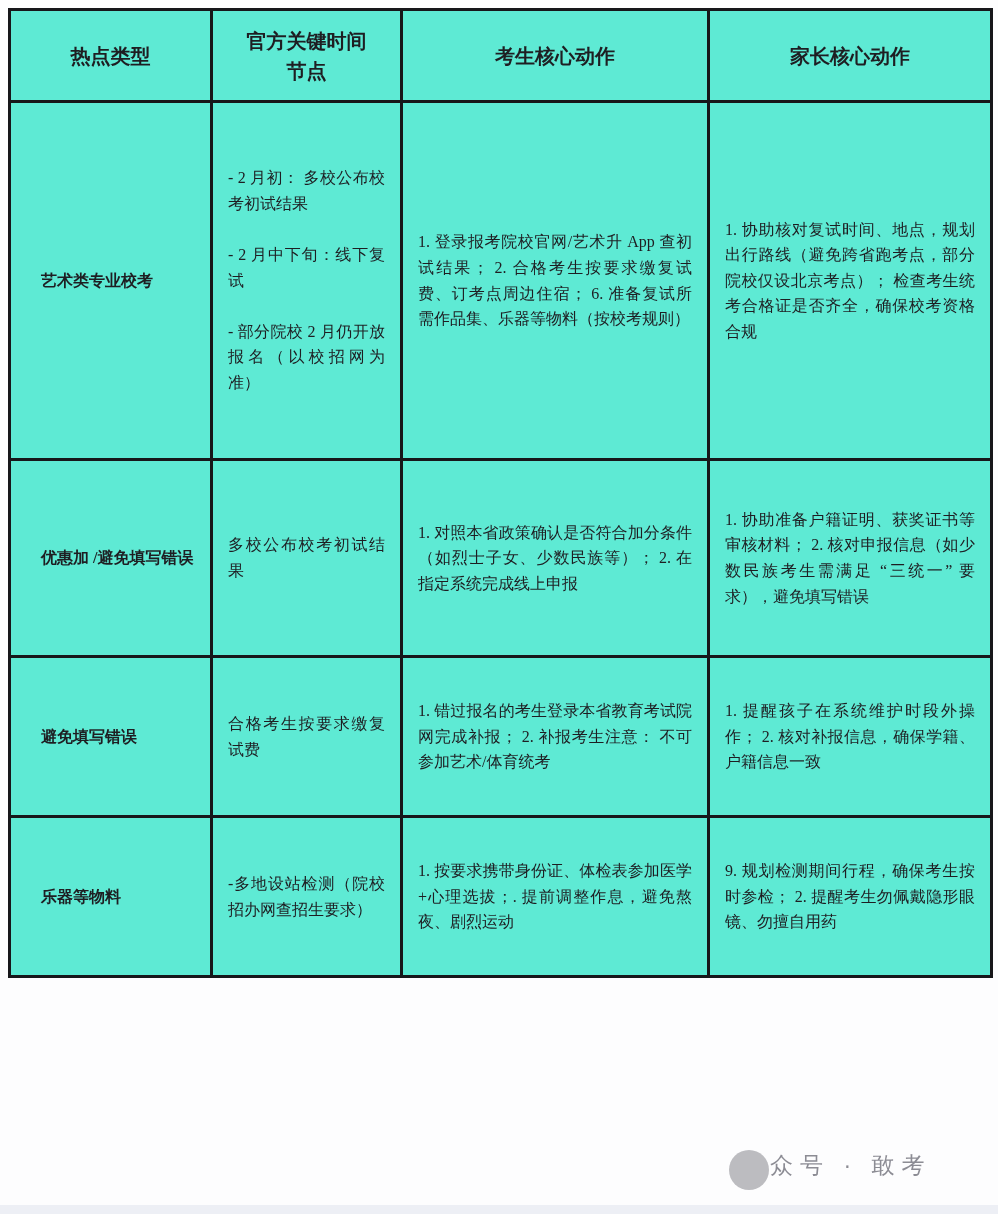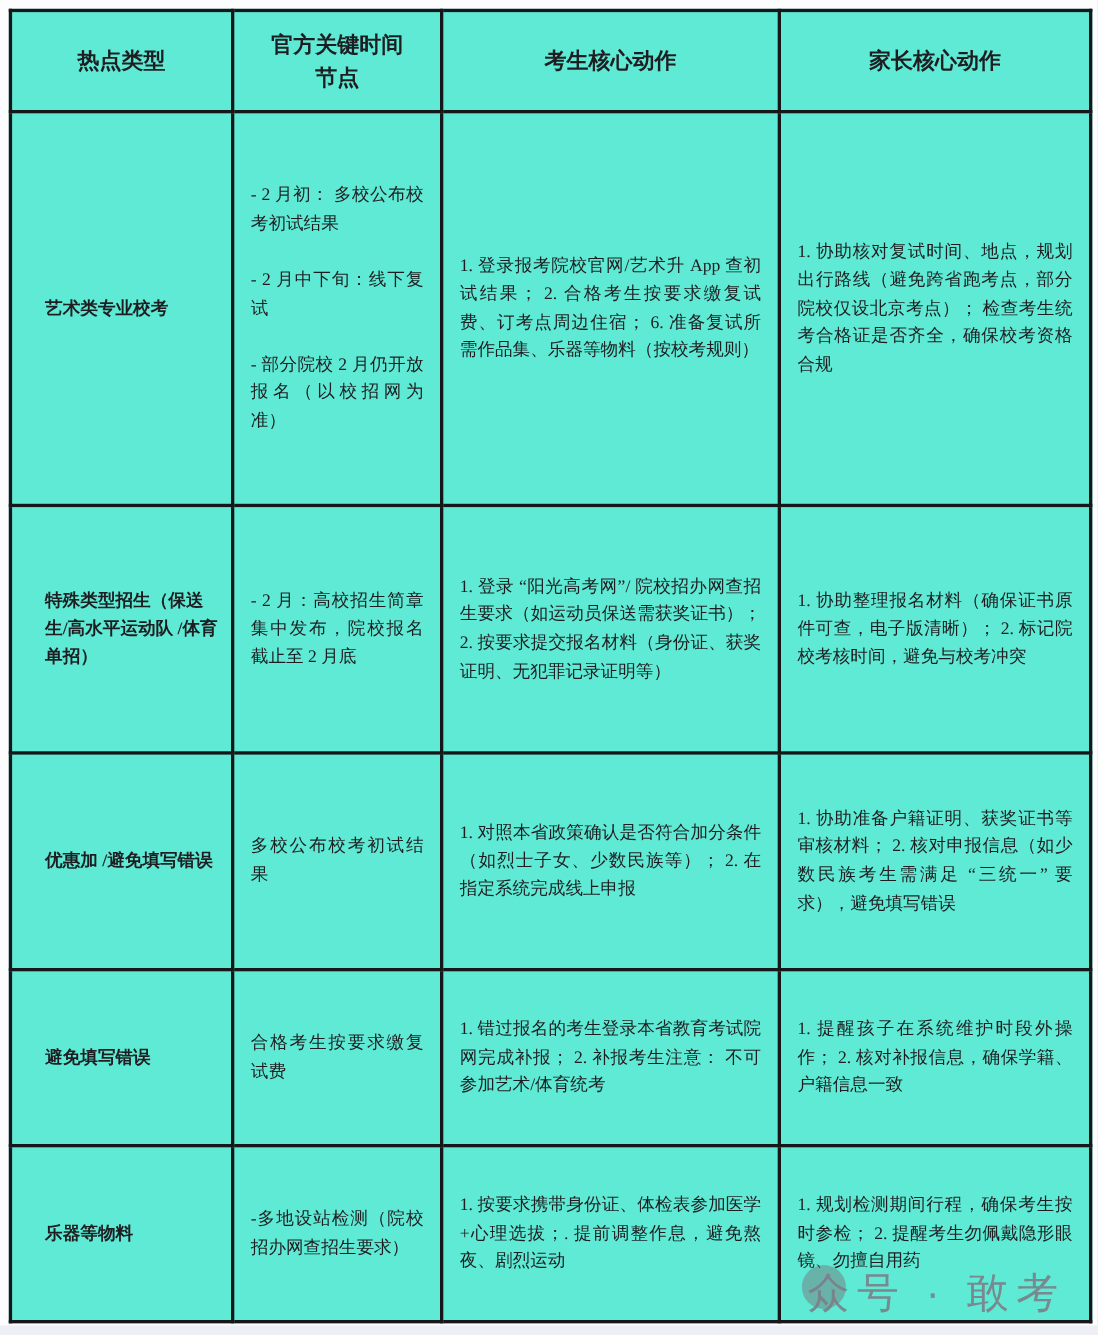--- a/index.html
+++ b/index.html
@@ -36,22 +36,22 @@
   tr.r1{height:358px;}
   tr.r2{height:225px;}
   tr.r3{height:197px;}
   tr.r4{height:160px;}
   tr.r5{height:160px;}
   .wm-circle{
     position:absolute;left:729px;top:1150px;width:40px;height:40px;
     border-radius:50%;background:rgba(118,118,126,0.48);
   }
   .wm-text{
-    position:absolute;left:734px;top:1150px;
-    font-size:38px;letter-spacing:7px;
+    position:absolute;left:770px;top:1150px;
+    font-size:23px;letter-spacing:7px;
     color:rgba(124,124,133,0.88);
     white-space:nowrap;
     text-align:right;
   }
   .bottom-strip{
     position:absolute;left:0;bottom:0;width:998px;height:9px;
     background:#edeff5;
   }
 </style>
 </head>
@@ -77,43 +77,37 @@
       <tr class="r1">
         <td class="type">艺术类专业校考</td>
         <td class="body">- 2 月初： 多校公布校考初试结果
 
 - 2 月中下旬：线下复试
 
 - 部分院校 2 月仍开放报名（以校招网为准）</td>
         <td class="body">1. 登录报考院校官网/艺术升 App 查初试结果； 2. 合格考生按要求缴复试费、订考点周边住宿； 6. 准备复试所需作品集、乐器等物料（按校考规则）</td>
         <td class="body">1. 协助核对复试时间、地点，规划出行路线（避免跨省跑考点，部分院校仅设北京考点）； 检查考生统考合格证是否齐全，确保校考资格合规</td>
       </tr>
-      <tr class="r2">
-        <td class="type">特殊类型招生（保送生/高水平运动队 /体育单招）</td>
-        <td class="body">- 2 月：高校招生简章集中发布，院校报名截止至 2 月底</td>
-        <td class="body">1. 登录 “阳光高考网”/ 院校招办网查招生要求（如运动员保送需获奖证书）； 2. 按要求提交报名材料（身份证、获奖证明、无犯罪记录证明等）</td>
-        <td class="body">1. 协助整理报名材料（确保证书原件可查，电子版清晰）； 2. 标记院校考核时间，避免与校考冲突</td>
-      </tr>
       <tr class="r3">
         <td class="type">优惠加 /避免填写错误</td>
         <td class="body">多校公布校考初试结果</td>
         <td class="body">1. 对照本省政策确认是否符合加分条件（如烈士子女、少数民族等）； 2. 在指定系统完成线上申报</td>
         <td class="body">1. 协助准备户籍证明、获奖证书等审核材料； 2. 核对申报信息（如少数民族考生需满足 “三统一” 要求），避免填写错误</td>
       </tr>
       <tr class="r4">
         <td class="type">避免填写错误</td>
         <td class="body">合格考生按要求缴复试费</td>
         <td class="body">1. 错过报名的考生登录本省教育考试院网完成补报； 2. 补报考生注意： 不可参加艺术/体育统考</td>
         <td class="body">1. 提醒孩子在系统维护时段外操作； 2. 核对补报信息，确保学籍、户籍信息一致</td>
       </tr>
       <tr class="r5">
         <td class="type">乐器等物料</td>
         <td class="body">-多地设站检测（院校招办网查招生要求）</td>
         <td class="body">1. 按要求携带身份证、体检表参加医学+心理选拔；. 提前调整作息，避免熬夜、剧烈运动</td>
-        <td class="body">1. 规划检测期间行程，确保考生按时参检； 2. 提醒考生勿佩戴隐形眼镜、勿擅自用药</td>
+        <td class="body">9. 规划检测期间行程，确保考生按时参检； 2. 提醒考生勿佩戴隐形眼镜、勿擅自用药</td>
       </tr>
     </tbody>
   </table>
 </div>
 
 <div class="wm-circle"></div>
 <div class="wm-text">众号 · 敢考</div>
 <div class="bottom-strip"></div>
 
 </body></html>

